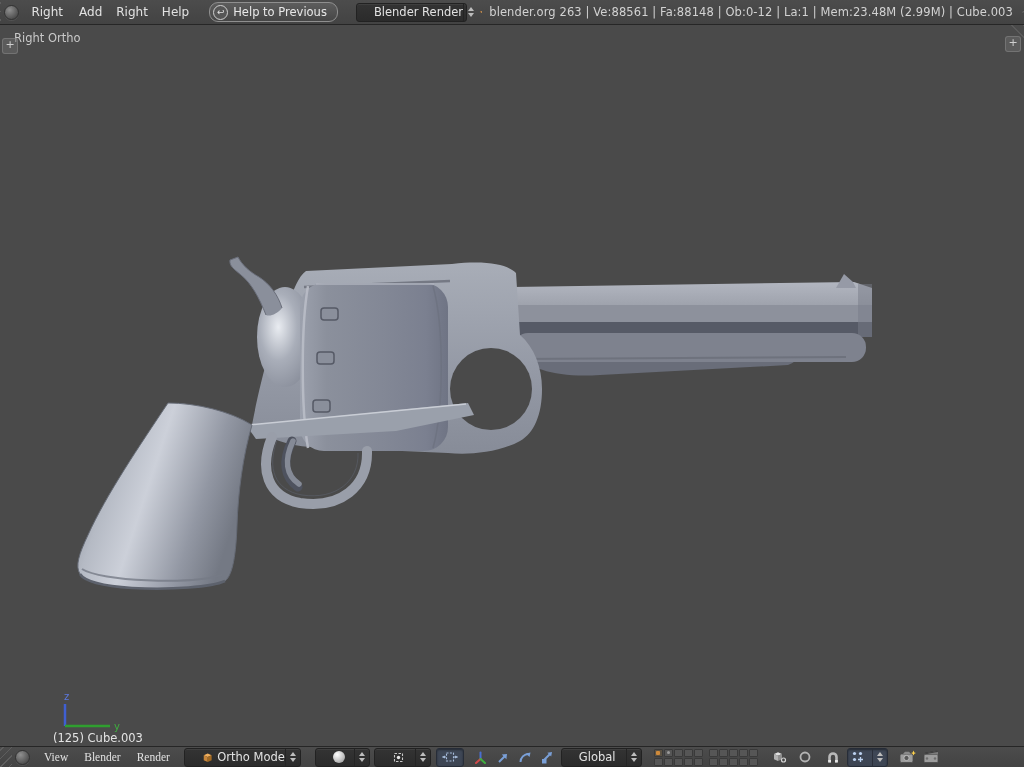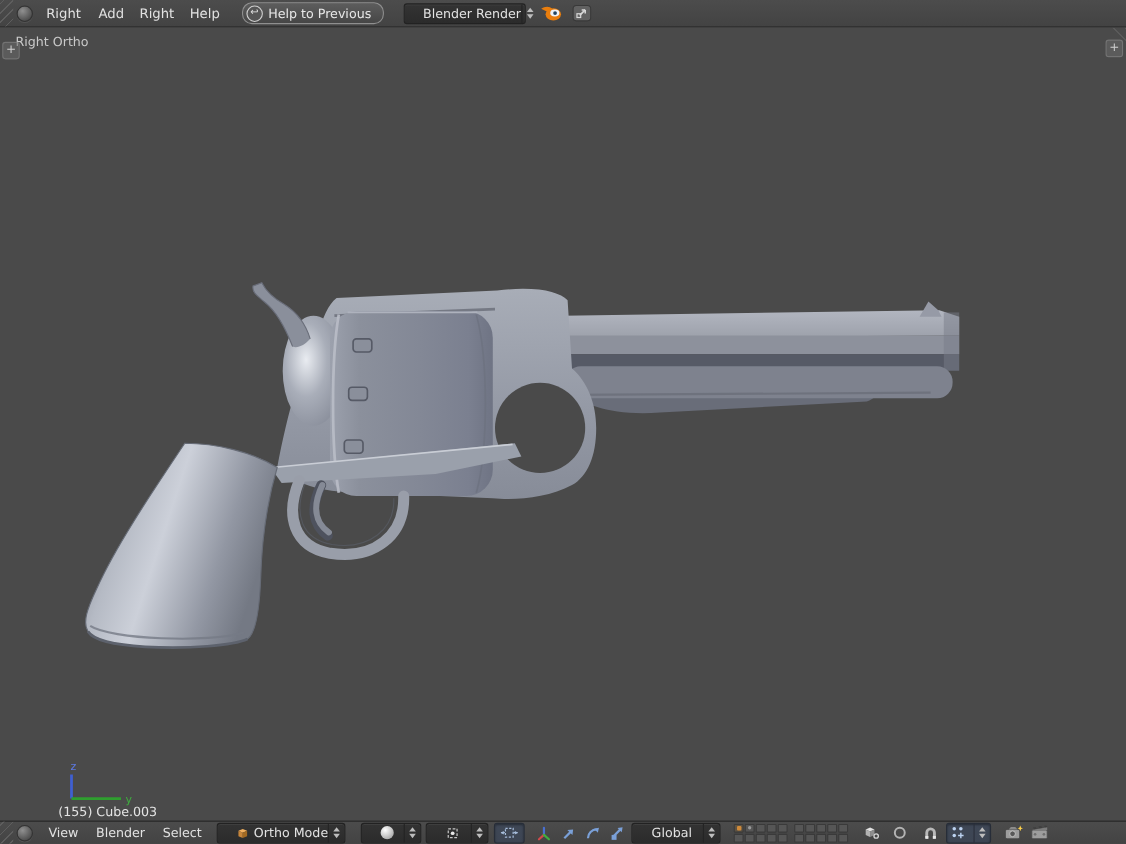--- a/index.html
+++ b/index.html
@@ -7,21 +7,21 @@
     width:1024px;height:767px;overflow:hidden;position:relative;
     background:#474747;
     font-family:"DejaVu Sans","Liberation Sans",sans-serif;
     -webkit-font-smoothing:antialiased;
   }
   
   .bar{position:absolute;left:0;right:0;display:flex;align-items:center;background:linear-gradient(#4c4c4c,#434343);}
   #topbar{top:0;height:24px;border-bottom:1px solid #262626;}
   #botbar{bottom:0;height:20px;border-top:1px solid #262626;}
   .menu-item{color:#e2e2e2;font-size:12px;padding:2px 4px;cursor:default;white-space:nowrap;}
-  #botbar .menu-item{font-size:11.5px;}
+  #botbar .menu-item{font-size:11.5px;font-family:Liberation Serif, serif;}
   .corner-grip{width:12px;height:100%;background:repeating-linear-gradient(135deg,transparent 0 2px,#5e5e5e 2px 3px,transparent 3px 6px);}
   .editor-circle{width:13px;height:13px;border-radius:50%;margin-left:3px;flex:0 0 auto;
     background:radial-gradient(circle at 35% 30%,#909090,#4e4e4e 75%);border:1px solid #333;box-shadow:0 1px 0 rgba(255,255,255,.08);}
   
   .btn-pill{display:flex;align-items:center;height:18px;border:1px solid #8f8f8f;border-radius:9px;
     background:linear-gradient(#5d5d5d,#464646);color:#e8e8e8;font-size:11.5px;padding:0 10px 0 3px;margin-left:16px;white-space:nowrap;}
   .back-circ{width:13px;height:13px;border-radius:50%;border:1px solid #cfcfcf;color:#e0e0e0;font-size:9px;line-height:12px;
     text-align:center;margin-right:5px;background:#565656;}
   .dd{display:flex;align-items:center;height:17px;background:linear-gradient(#333,#2b2b2b);border:1px solid #222;
     border-radius:3px;color:#e2e2e2;font-size:11.5px;padding-left:17px;white-space:nowrap;box-shadow:inset 0 1px 0 rgba(255,255,255,.06);}
@@ -77,20 +77,21 @@
       </span>
   </div>
 
   <svg width="20" height="16" style="margin-left:13px" viewBox="0 0 20 16">
     <path d="M1,4 C4,1.5 9,1.5 11,4 L7,7 Z" fill="#e87d0d"></path>
     <ellipse cx="12" cy="9" rx="7" ry="5.6" fill="#e87d0d"></ellipse>
     <ellipse cx="13.4" cy="7.8" rx="4.2" ry="3.1" fill="#eef3f7"></ellipse>
     <circle cx="13.6" cy="7.9" r="1.7" fill="#24455f"></circle>
   </svg>
 
+  <span class="stats">blender.org 263 | Ve:88561 | Fa:88148 | Ob:0-12 | La:1 | Mem:23.48M (2.99M) | Cube.003</span>
 
   <svg class="winbtn" width="18" height="16" viewBox="0 0 18 16">
     <rect x="1" y="1" width="16" height="14" rx="3" fill="#616161" stroke="#393939"></rect>
     <path d="M7,10 L12,5" stroke="#d8d8d8" stroke-width="1.4"></path>
     <path d="M12,5 h-3.2 M12,5 v3.2" stroke="#d8d8d8" stroke-width="1.4" fill="none"></path>
     <rect x="4.5" y="8.5" width="3.4" height="3.4" fill="none" stroke="#d8d8d8" stroke-width="1.1"></rect>
   </svg>
 </div>
 
 <div id="viewport">
@@ -176,29 +177,29 @@
     <path d="M80,549 C85,557 102,561 132,563 C172,565 212,562 225,556" stroke="#5d626d" stroke-width="2.5" fill="none"></path>
 
     <g>
       <path d="M65,701 L65,679" stroke="#3f5fd2" stroke-width="2.5"></path>
       <path d="M65,701 L110,701" stroke="#2f9e2f" stroke-width="2.5"></path>
       <text x="64" y="675" font-size="10" fill="#5c78e0">z</text>
       <text x="114" y="705" font-size="10" fill="#3fae3f">y</text>
     </g>
   </svg>
 
-  <div class="vp-status">(155) Cube.003</div>
+  <div class="vp-status">(125) Cube.003</div>
 </div>
 
 <div class="bar" id="botbar">
   <div class="corner-grip"></div>
   <div class="editor-circle"></div>
   <span class="menu-item" style="margin-left:10px">View</span>
   <span class="menu-item" style="margin-left:8px">Blender</span>
-  <span class="menu-item" style="margin-left:8px">Select</span>
+  <span class="menu-item" style="margin-left:8px">Render</span>
 
   <div class="dd" style="margin-left:10px;width:98px;">
     <svg width="13" height="13" viewBox="0 0 13 13" style="margin-right:4px">
       <polygon points="2,4 6.5,2 11,4 6.5,6" fill="#f2b05e"></polygon>
       <polygon points="2,4 6.5,6 6.5,11.5 2,9.5" fill="#c8863a"></polygon>
       <polygon points="11,4 6.5,6 6.5,11.5 11,9.5" fill="#a36a22"></polygon>
     </svg>
     <span>Ortho Mode</span>
     <span class="ud">
         <i class="tri-u"></i>

